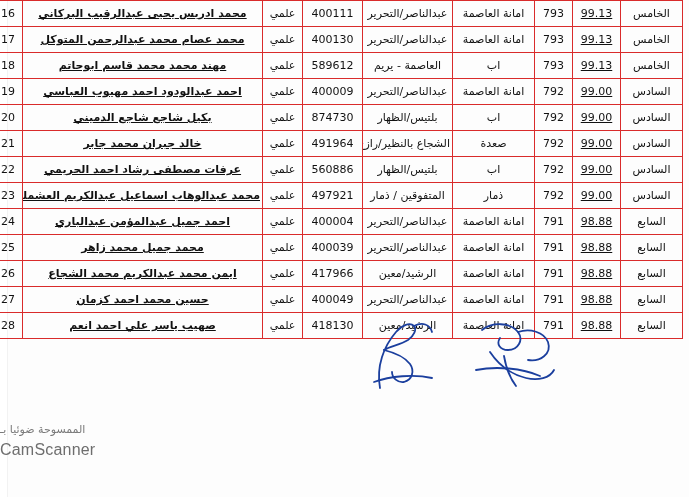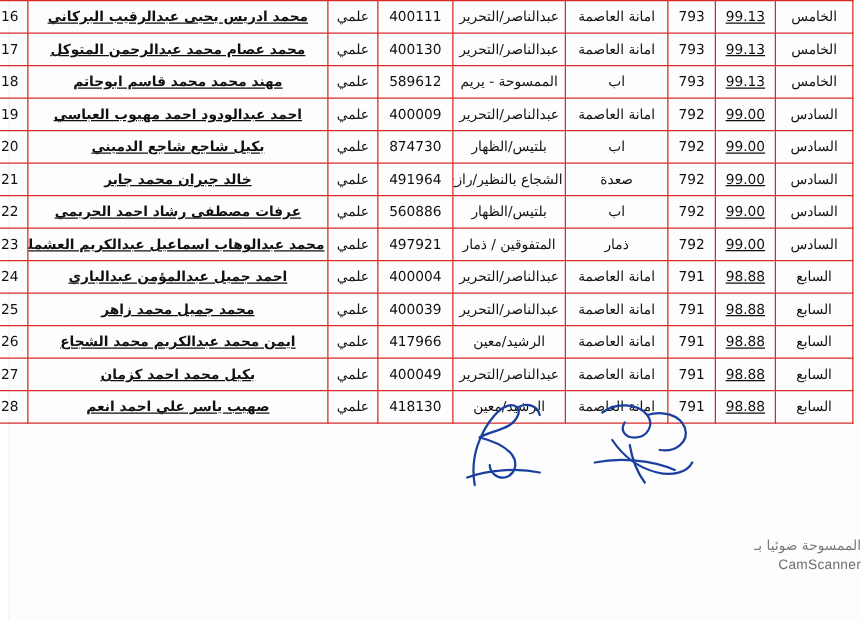--- a/index.html
+++ b/index.html
@@ -95,30 +95,30 @@
   }
   .sign-1 { left: 370px; top: 316px; }
   .sign-2 { left: 470px; top: 316px; }
 
   
   .scanner-note {
     position: absolute;
     left: 0;
     right: 0;
     bottom: 36px;
-    text-align: right;
+    text-align: left;
     direction: rtl;
     color: #7a7a7a;
     font-size: 11px;
     line-height: 1.45;
   }
   .scanner-note .brand {
     display: block;
     color: #6e6e6e;
-    font-size: 11px;
+    font-size: 16px;
     font-family: "Liberation Sans", sans-serif;
     letter-spacing: 0.2px;
     direction: ltr;
   }
 
   
   .edge-left {
     position: absolute;
     left: 0; top: 0; bottom: 0;
     width: 7px;
@@ -167,21 +167,21 @@
           <td class="seat">400130</td>
           <td>علمي</td>
           <td class="name">محمد عصام محمد عبدالرحمن المتوكل</td>
           <td class="idx">17</td>
         </tr>
         <tr>
           <td class="gradecell">الخامس</td>
           <td class="score">99.13</td>
           <td>793</td>
           <td>اب</td>
-          <td>الممسوحة - يريم</td>
+          <td>العاصمة - يريم</td>
           <td class="seat">589612</td>
           <td>علمي</td>
           <td class="name">مهند محمد محمد قاسم ابوحاتم</td>
           <td class="idx">18</td>
         </tr>
         <tr>
           <td class="gradecell">السادس</td>
           <td class="score">99.00</td>
           <td>792</td>
           <td>امانة العاصمة</td>
@@ -269,21 +269,21 @@
           <td class="idx">26</td>
         </tr>
         <tr>
           <td class="gradecell">السابع</td>
           <td class="score">98.88</td>
           <td>791</td>
           <td>امانة العاصمة</td>
           <td>عبدالناصر/التحرير</td>
           <td class="seat">400049</td>
           <td>علمي</td>
-          <td class="name">بكيل محمد احمد كزمان</td>
+          <td class="name">حسين محمد احمد كزمان</td>
           <td class="idx">27</td>
         </tr>
         <tr>
           <td class="gradecell">السابع</td>
           <td class="score">98.88</td>
           <td>791</td>
           <td>امانة العاصمة</td>
           <td>الرشيد/معين</td>
           <td class="seat">418130</td>
           <td>علمي</td>

